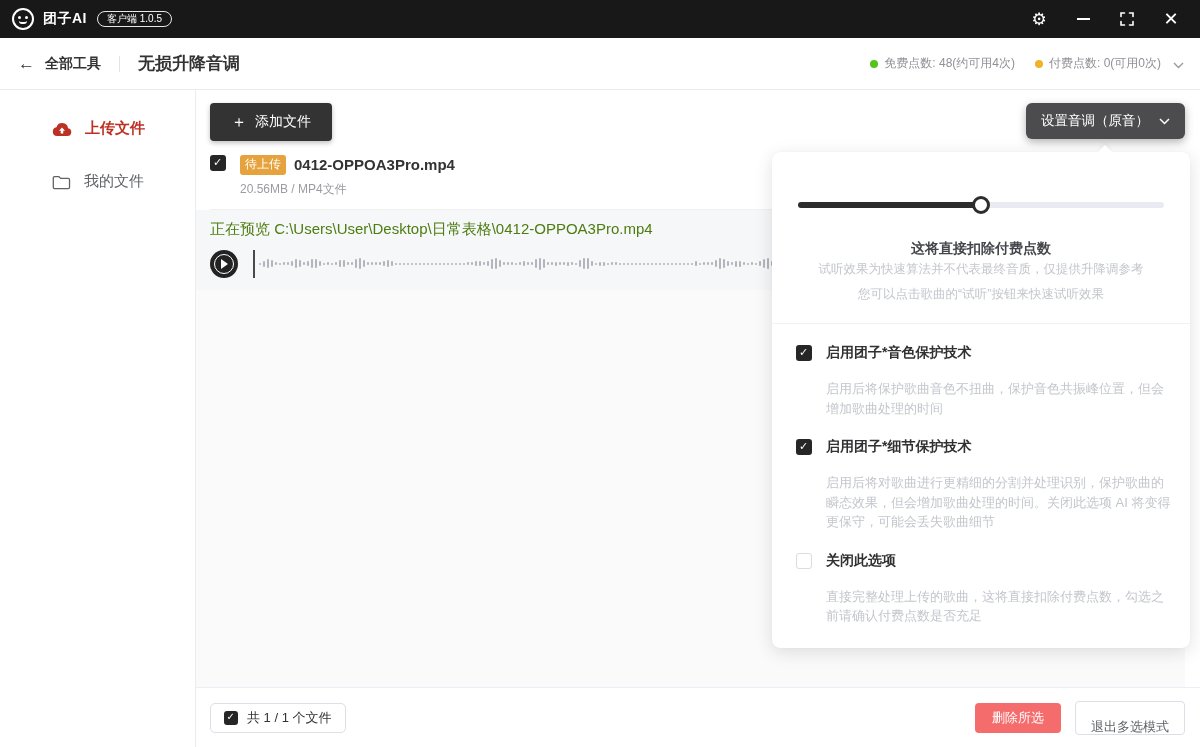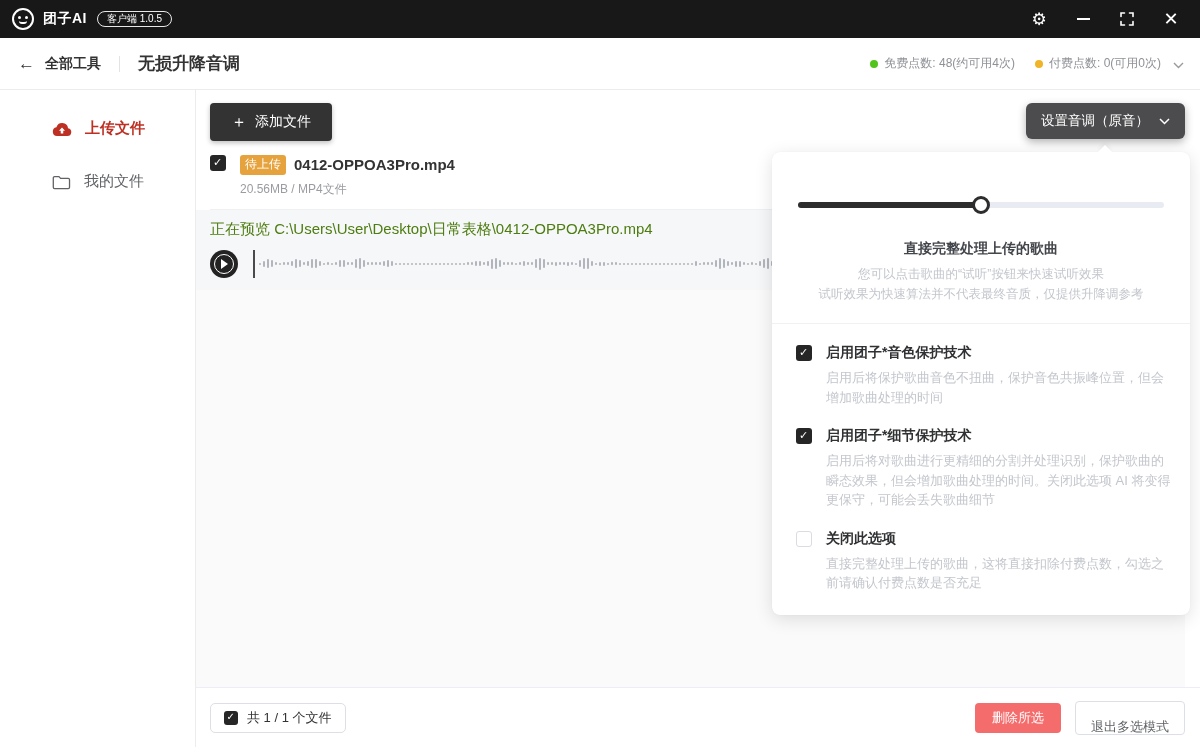--- a/index.html
+++ b/index.html
@@ -93,21 +93,21 @@
   .track { position:absolute; top:6px; left:0; right:0; height:6px; border-radius:3px; background:#e9ebf2; }
   .track-fill { position:absolute; top:6px; left:0; height:6px; border-radius:3px; background:#2d2d2d; }
   .thumb { position:absolute; top:0; width:18px; height:18px; border-radius:50%; background:#fff; border:3px solid #2d2d2d; cursor:pointer; }
   .hint-title { text-align:center; font-size:14px; color:#43464b; margin-top:26px; font-weight:bold; }
   .hint-line { text-align:center; font-size:12.5px; color:#c3c6cc; margin-top:7px; line-height:1.45; padding:0 10px; }
   .panel-div { border-top:1px solid #f0f1f4; margin-top:20px; }
   .opt { display:flex; align-items:flex-start; padding:20px 24px 0 24px; }
   .opt .cb { margin-top:1px; }
   .opt-body { margin-left:14px; }
   .opt-label { font-size:14px; font-weight:bold; color:#303133; cursor:pointer; }
-  .opt-desc { font-size:13px; color:#c3c6cc; line-height:1.5; margin-top:6px; width:348px; }
+  .opt-desc { font-size:13px; color:#c3c6cc; line-height:1.5; margin-top:17px; width:348px; }
 </style>
 </head>
 <body>
 
 <div class="app">
 
   <div class="titlebar">
     <div class="logo">
       <span class="eye l"></span>
         <span class="eye r"></span>
@@ -452,23 +452,23 @@
 
       <div class="panel">
         <span class="notch"></span>
 
         <div class="slider-wrap">
           <span class="track"></span>
           <span class="track-fill" style="width: 50%;"></span>
           <span class="thumb" style="left: calc(50% - 9px);"></span>
         </div>
 
-        <div class="hint-title">直接完整处理上传的歌曲</div>
+        <div class="hint-title">这将直接扣除付费点数</div>
+        <div class="hint-line" style="margin-top:2px;">试听效果为快速算法并不代表最终音质，仅提供升降调参考</div>
         <div class="hint-line">您可以点击歌曲的“试听”按钮来快速试听效果</div>
-        <div class="hint-line" style="margin-top:2px;">试听效果为快速算法并不代表最终音质，仅提供升降调参考</div>
 
         <div class="panel-div"></div>
 
         <div class="opt">
           <span class="cb"></span>
           <div class="opt-body">
             <div class="opt-label">启用团子*音色保护技术</div>
             <div class="opt-desc">启用后将保护歌曲音色不扭曲，保护音色共振峰位置，但会增加歌曲处理的时间</div>
           </div>
         </div>

